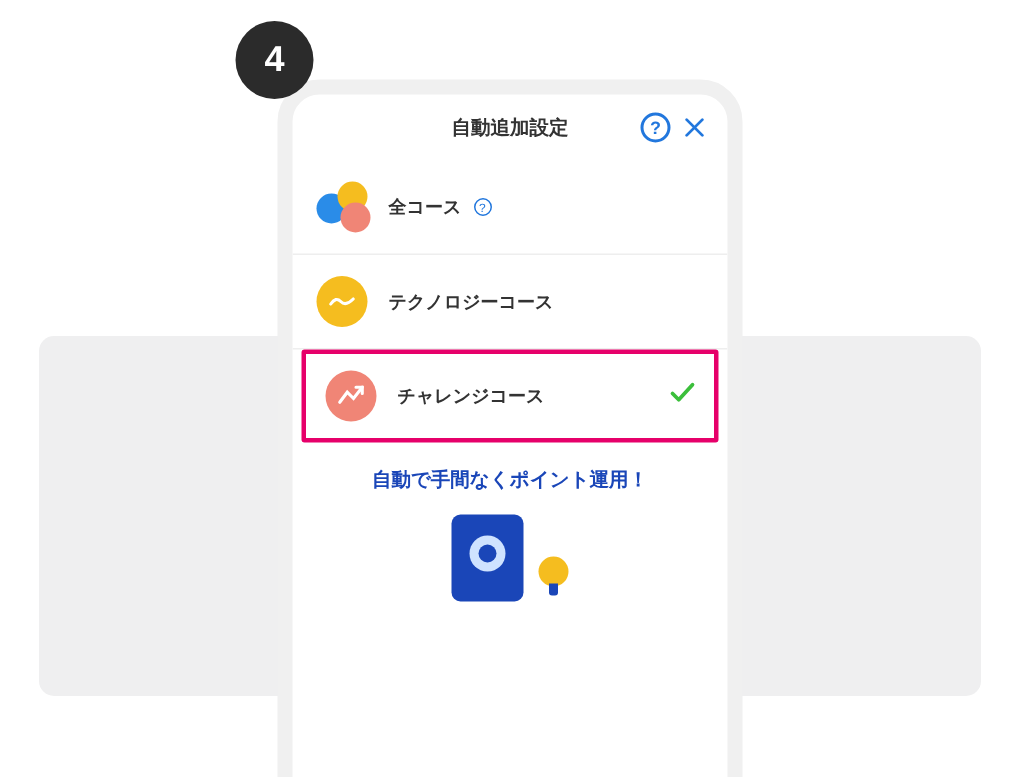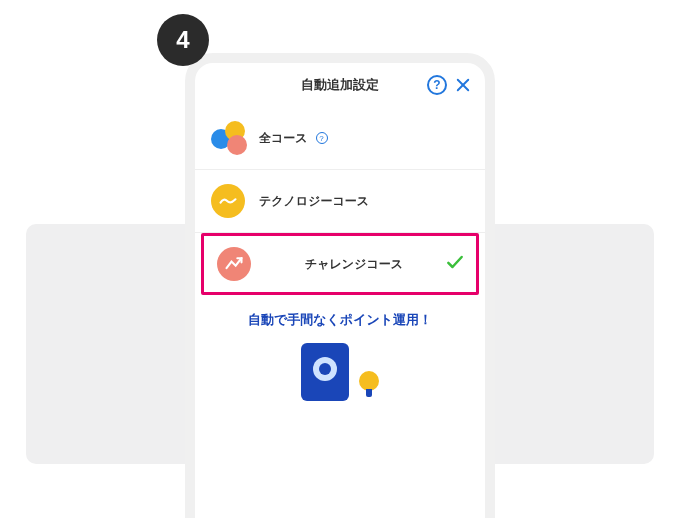--- a/index.html
+++ b/index.html
@@ -90,21 +90,20 @@
     padding: 14px 16px;
     border-bottom: 1px solid #eeeeee;
     position: relative;
   }
   .row.highlight {
     outline: 3px solid #e6006a;
     outline-offset: -3px;
     margin: 0 6px;
     border-radius: 2px;
     border-bottom: none;
-    gap: 40px;
   }
   .icon-circle {
     width: 34px;
     height: 34px;
     border-radius: 50%;
     display: flex;
     align-items: center;
     justify-content: center;
     flex-shrink: 0;
     margin-right: 14px;

